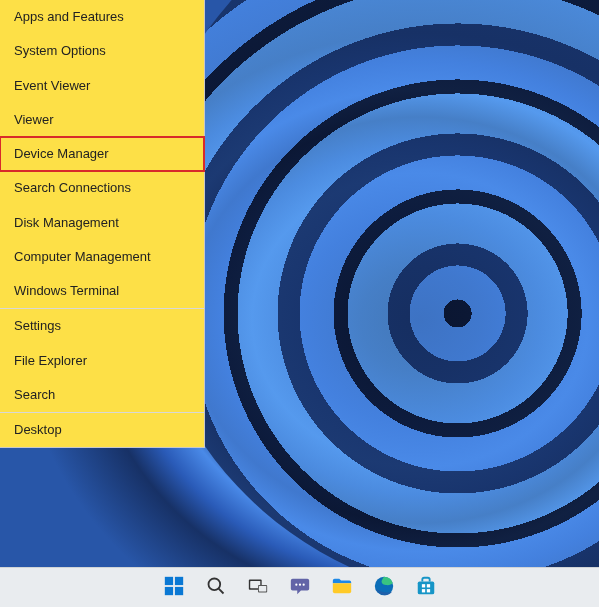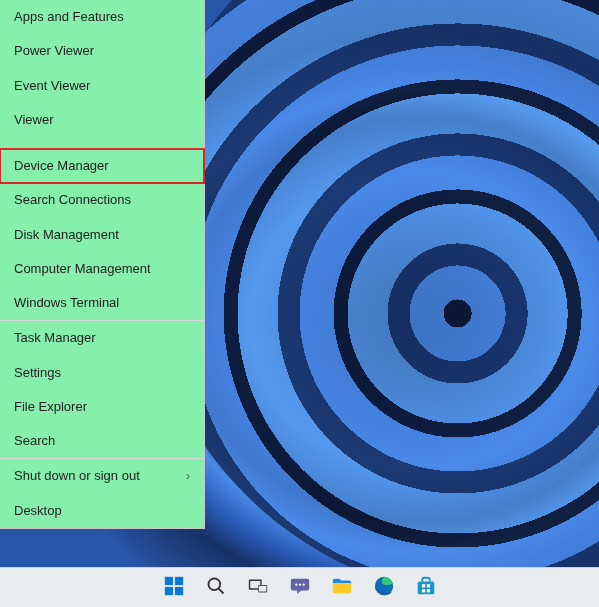--- a/index.html
+++ b/index.html
@@ -51,21 +51,21 @@
         rgba(90,160,240,0.7) 70px,
         rgba(90,160,240,0.7) 110px);
       border-radius: 50%;
       transform: rotate(-15deg);
     }
     .context-menu {
       position: absolute;
       top: 0;
       left: 0;
       width: 205px;
-      background: #86efac;
+      background: #fde047;
       border-right: 1px solid #c8c8c8;
       border-bottom: 1px solid #c8c8c8;
       display: flex;
       flex-direction: column;
       font-size: 13px;
       color: #222;
       z-index: 10;
     }
     .menu-item {
       padding: 9px 14px;
@@ -76,21 +76,20 @@
       line-height: 1.25;
     }
     .menu-separator {
       height: 1px;
       background: #d8d8d8;
       margin: 0;
     }
     .highlighted {
       outline: 2px solid #d82a2a;
       outline-offset: -1px;
-      margin-top: 12px;
     }
     .chevron {
       font-size: 12px;
       color: #555;
     }
     .taskbar {
       position: absolute;
       bottom: 0;
       left: 0;
       width: 599px;
@@ -123,21 +122,21 @@
 </head>
 <body>
 
 <div class="wallpaper"></div>
 
 <div class="context-menu" id="context-menu">
     <div class="menu-item">
       <span>Apps and Features</span>
     </div>
     <div class="menu-item">
-      <span>Power Viewer</span>
+      <span>System Options</span>
     </div>
     <div class="menu-item">
       <span>Event Viewer</span>
     </div>
     <div class="menu-item">
       <span>Viewer</span>
     </div>
     <div class="menu-item highlighted">
       <span>Device Manager</span>
     </div>
@@ -148,36 +147,29 @@
       <span>Disk Management</span>
     </div>
     <div class="menu-item">
       <span>Computer Management</span>
     </div>
     <div class="menu-item">
       <span>Windows Terminal</span>
     </div>
     <div class="menu-separator"></div>
     <div class="menu-item">
-      <span>Task Manager</span>
-    </div>
-    <div class="menu-item">
       <span>Settings</span>
     </div>
     <div class="menu-item">
       <span>File Explorer</span>
     </div>
     <div class="menu-item">
       <span>Search</span>
     </div>
     <div class="menu-separator"></div>
-    <div class="menu-item">
-      <span>Shut down or sign out</span>
-      <span class="chevron">›</span>
-    </div>
     <div class="menu-item">
       <span>Desktop</span>
     </div>
   </div>
 
 <div class="taskbar">
   <div class="taskbar-icon">
     <span class="start-icon">
       <svg viewBox="0 0 24 24">
         <rect x="2" y="2" width="9" height="9" fill="#0a78d4"></rect>

